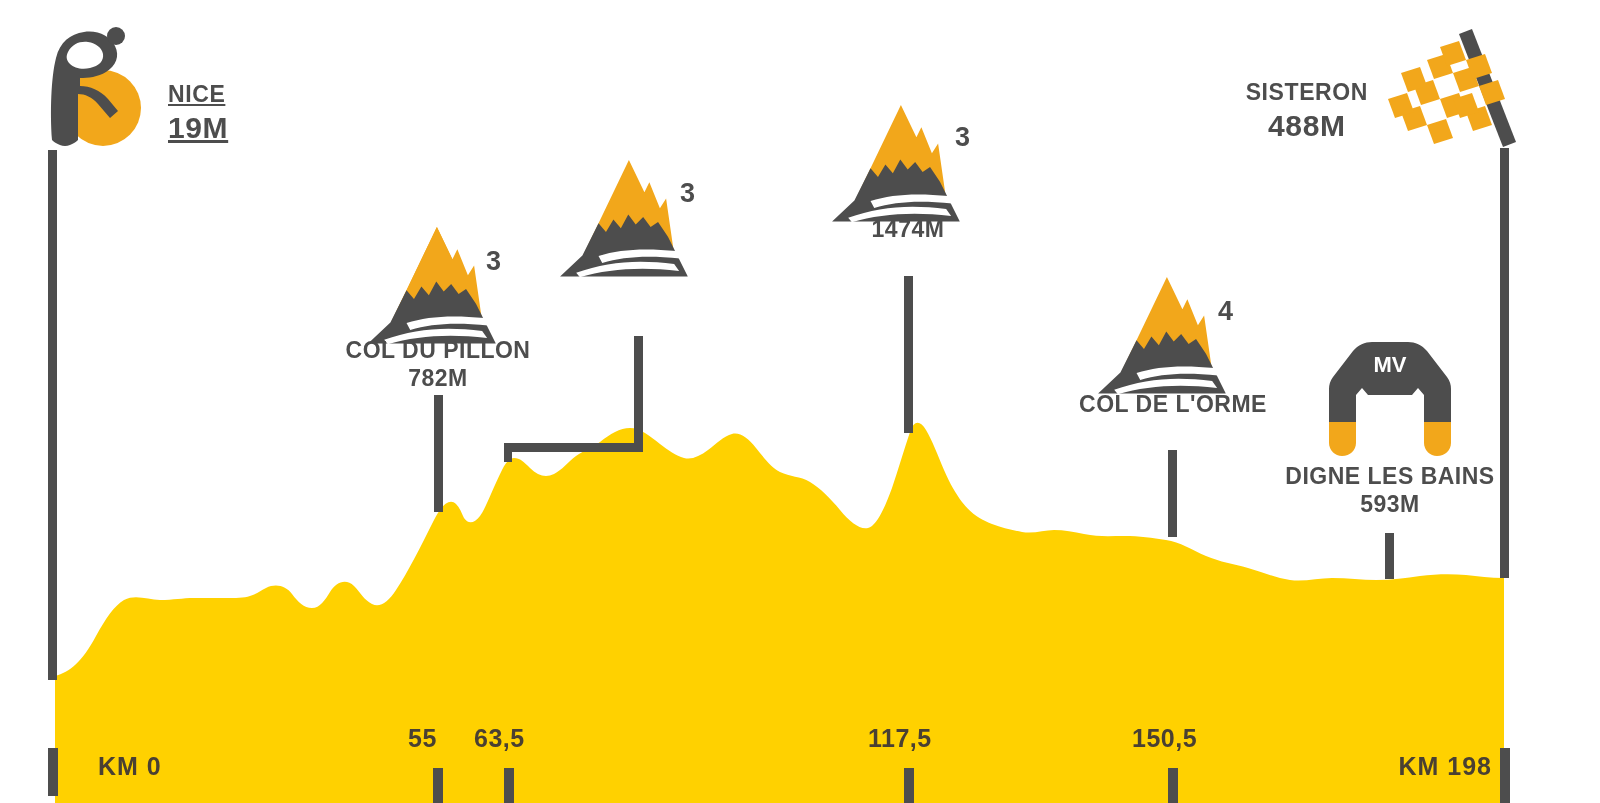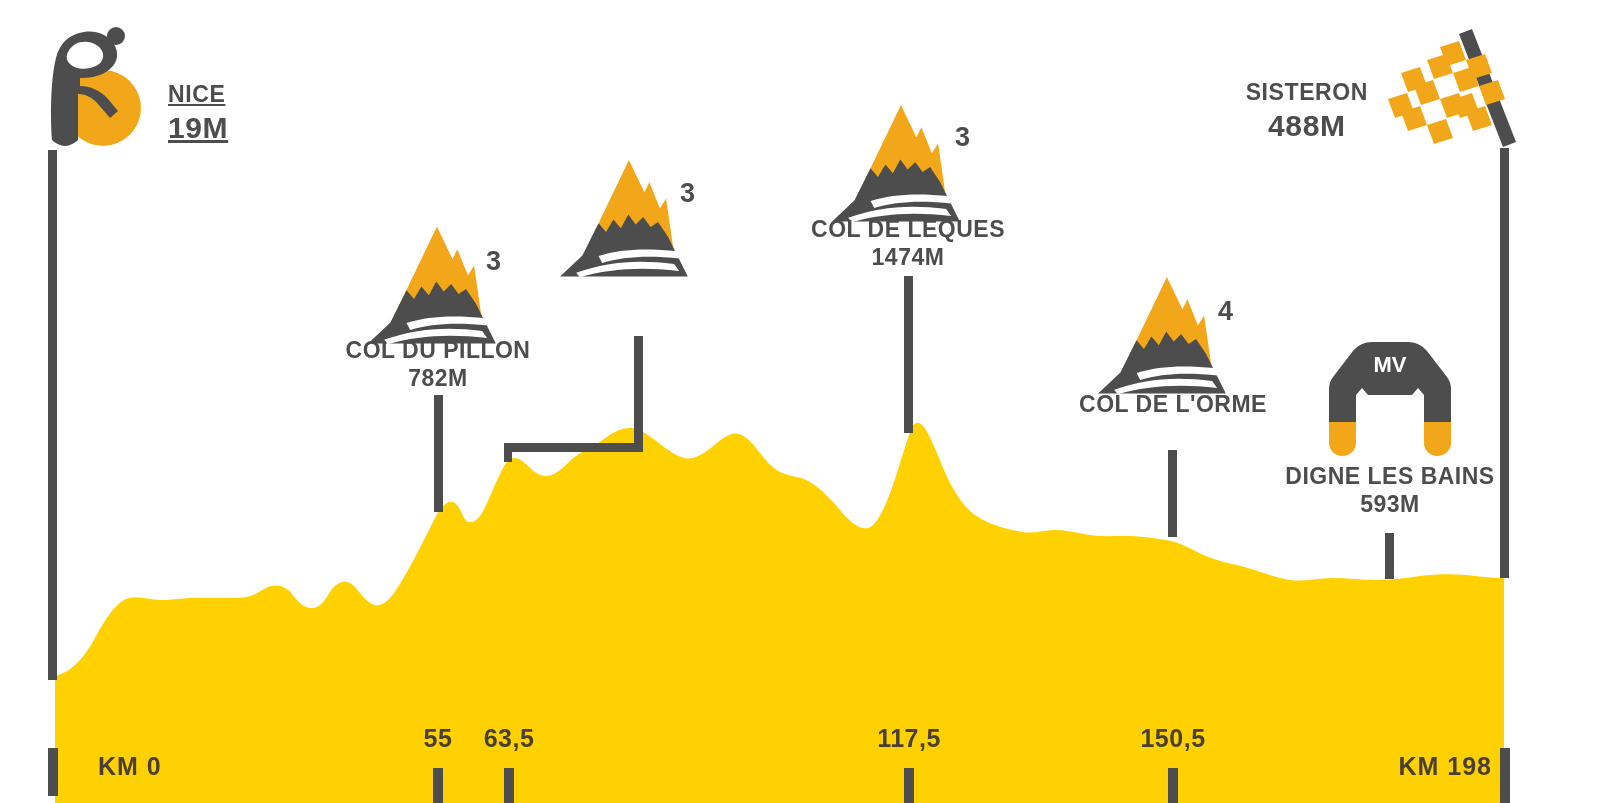--- a/index.html
+++ b/index.html
@@ -64,21 +64,20 @@
     font-weight: bold;
     user-select: none;
   }
   .kmtick {
     position: absolute;
     color: #4a4032;
     font-size: 25px;
     font-weight: bold;
     letter-spacing: 0.5px;
     white-space: nowrap;
-    text-align: center;
     user-select: none;
   }
   .kmend {
     position: absolute;
     color: #4a4032;
     font-size: 25px;
     font-weight: bold;
     letter-spacing: 1px;
     white-space: nowrap;
     user-select: none;
@@ -305,21 +304,20 @@
   <div class="cat" style="left:486px; top:246px;">3</div>
   <div class="poi" style="left:338px; top:336px; width:200px;">
     <span class="nm">COL DU PILLON</span>
     <span class="alt">782M</span>
   </div>
 
   <div class="cat" style="left:680px; top:178px;">3</div>
 
   <div class="cat" style="left:955px; top:122px;">3</div>
   <div class="poi" style="left:808px; top:215px; width:200px;">
-    <span class="nm">COL DE LÈQUES</span>
     <span class="alt">1474M</span>
   </div>
 
   <div class="cat" style="left:1218px; top:296px;">4</div>
   <div class="poi" style="left:1073px; top:390px; width:200px;">
     <span class="nm">COL DE L'ORME</span>
   </div>
 
   <div class="poi" style="left:1281px; top:462px; width:218px;">
     <span class="nm">DIGNE LES BAINS</span>

